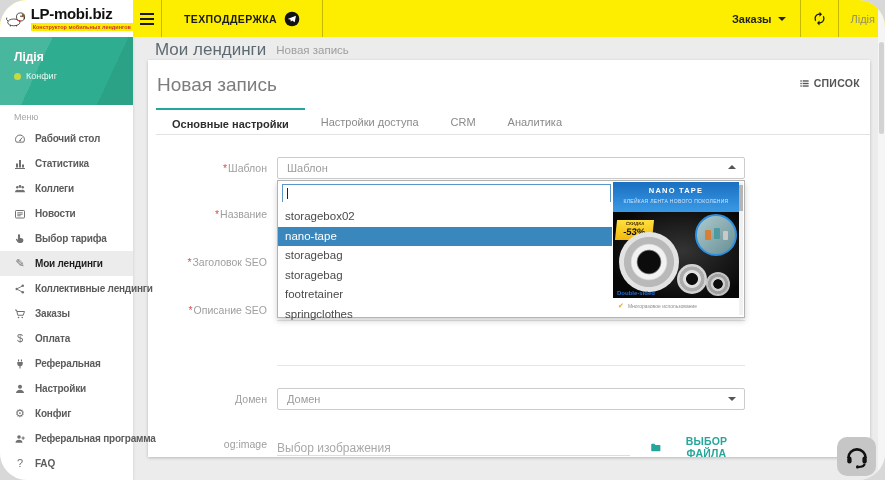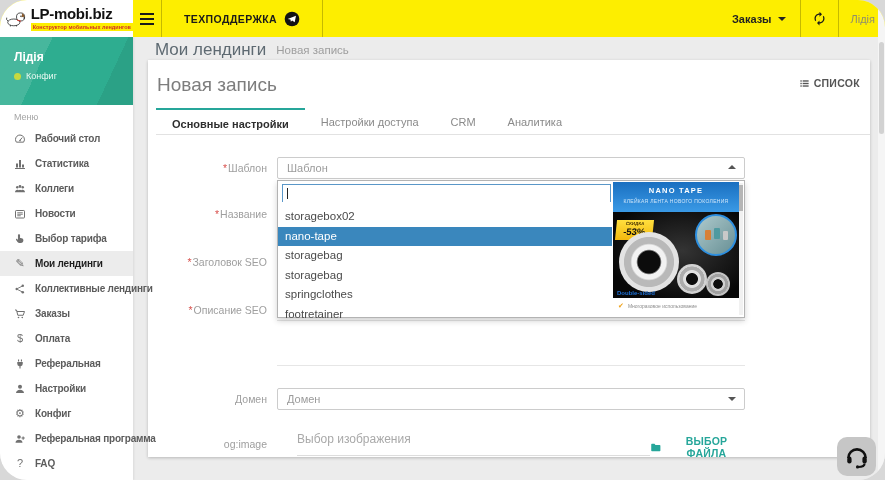--- a/index.html
+++ b/index.html
@@ -60,21 +60,21 @@
   .flabel { width:119px; text-align:right; font-size:10.5px; color:#9e9e9e; flex:none;padding-left:20px; }
   .req { color:#d9534f; font-style:normal; margin-right:1px; }
   .ffield { margin-left:10px; width:468px; position:relative; height:22px; }
   .selectbox { width:100%; height:22px; border:1px solid #ccc; border-radius:2px; background:#fff; display:flex; align-items:center; padding:0 9px; cursor:pointer; }
   .selectbox .ph { font-size:11px; color:#9b9b9b; }
   .sel-caret { position:absolute; right:9px; top:9px; width:0; height:0; }
   .sel-caret.up { border-left:4px solid transparent; border-right:4px solid transparent; border-bottom:4px solid #555; top:8px; }
   .sel-caret.down { border-left:4px solid transparent; border-right:4px solid transparent; border-top:4px solid #555; }
   .uline { width:468px; height:22px; border-bottom:1px solid #e6e6e6; }
   .form-divider { position:absolute; left:129px; top:305px; width:468px; height:1px; background:#e6e6e6; }
-  .og-input { width:353px; height:24px; border-bottom:1px solid #ddd; display:flex; align-items:flex-start; cursor:text;margin-left:20px; }
+  .og-input { width:353px; height:24px; border-bottom:1px solid #ddd; display:flex; align-items:flex-end; cursor:text; }
   .og-input .ph { font-size:12px; color:#a9a9a9; }
   .file-btn { position:absolute; left:373px; top:3px; display:flex; align-items:center; gap:6px; background:none; border:none; color:#26a69a; font-size:10.5px; font-weight:700; letter-spacing:0.2px; cursor:pointer; }
   .file-btn svg { width:13px; height:13px; }
 
   
   .dropdown { position:absolute; left:129px; top:120px; width:468px; height:138px; background:#fff; border:1px solid #b3b3b3; box-shadow:0 3px 6px rgba(0,0,0,0.18); z-index:8; }
   .dd-search { position:absolute; left:4px; top:3px; width:329px; height:18px; border:1px solid #5a97c8; }
   .dd-search input { width:100%; height:100%; border:none; outline:none; font-size:11px; padding:0 4px; font-family:"Liberation Sans",sans-serif; }
   .dd-cursor { position:absolute; left:4px; top:3px; width:1px; height:11px; background:#222; }
   .dd-list { position:absolute; left:0; top:26px; width:334px; }
@@ -377,22 +377,22 @@
       <div class="dropdown">
         <div class="dd-search">
           <input type="text" value="" style="">
           <div class="dd-cursor"></div>
         </div>
         <div class="dd-list">
           <div class="dd-opt">storagebox02</div>
           <div class="dd-opt hl">nano-tape</div>
           <div class="dd-opt">storagebag</div>
           <div class="dd-opt">storagebag</div>
+          <div class="dd-opt">footretainer</div>
           <div class="dd-opt">springclothes</div>
-          <div class="dd-opt">footretainer</div>
         </div>
 
         <div class="preview">
           <div class="pv-head">
             <div class="pv-title">NANO TAPE</div>
             <div class="pv-sub">КЛЕЙКАЯ ЛЕНТА НОВОГО ПОКОЛЕНИЯ</div>
           </div>
           <div class="pv-body">
             <div class="pv-badge">
               <div class="pv-badge-label">СКИДКА</div>

